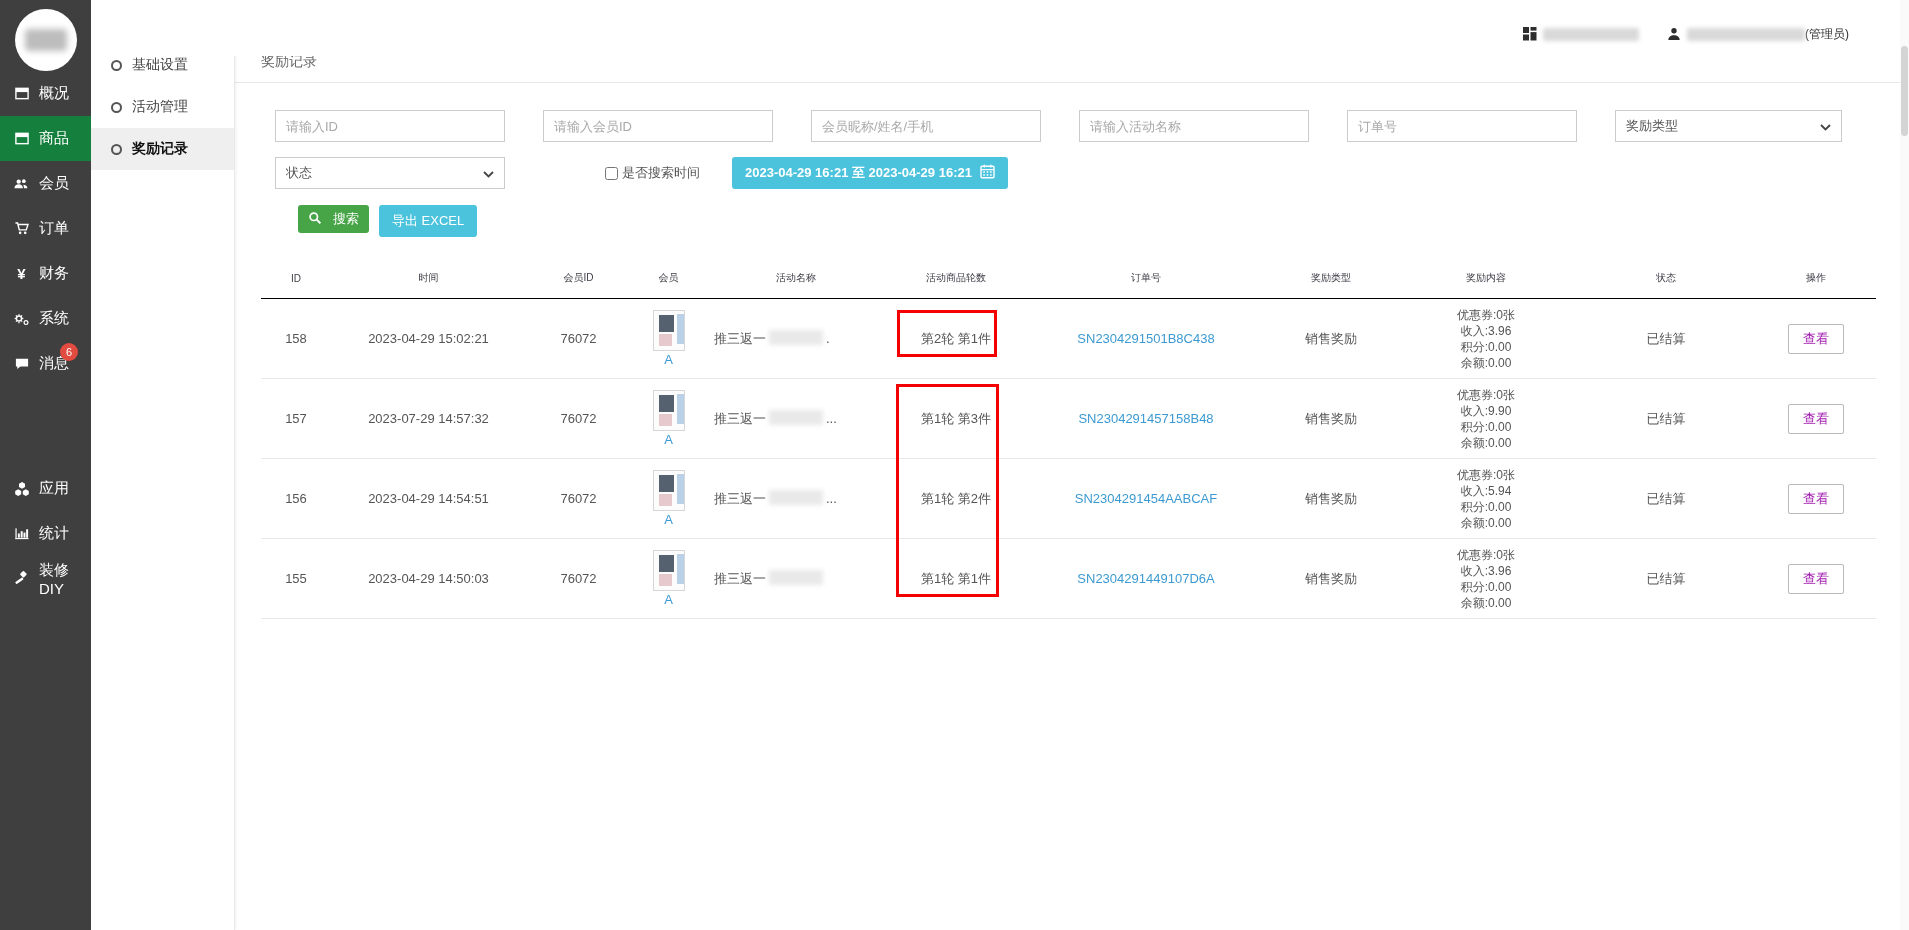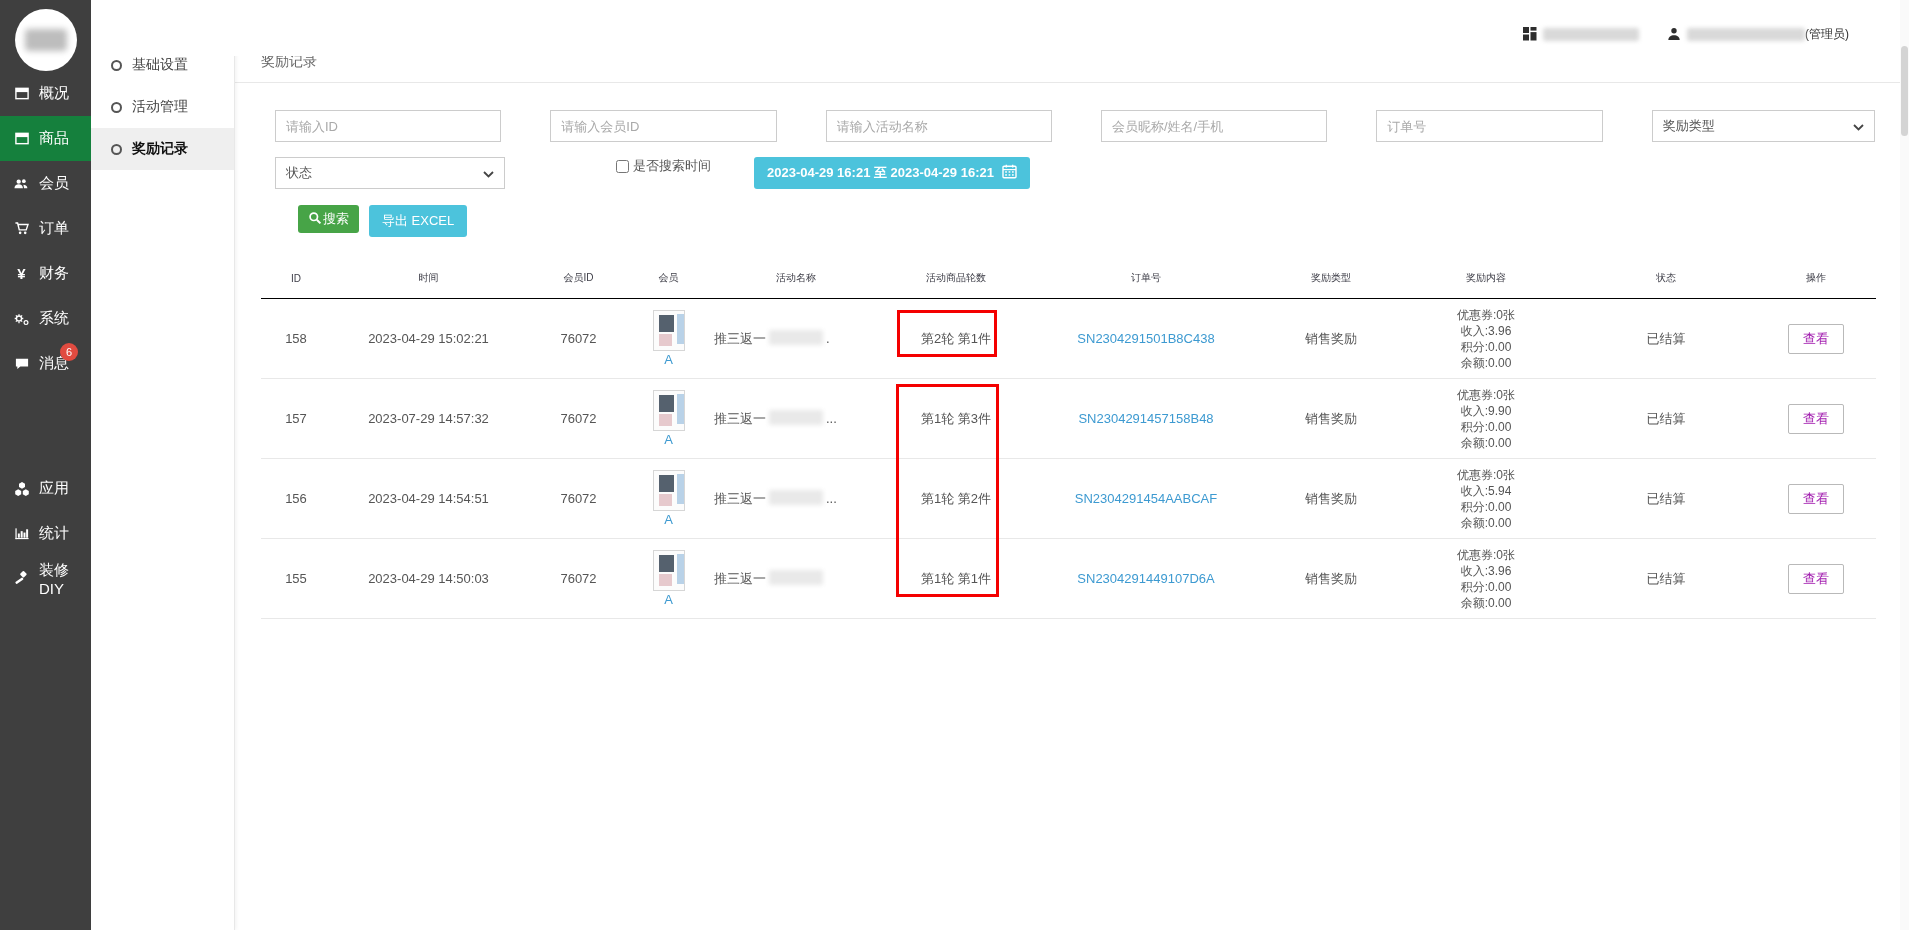--- a/index.html
+++ b/index.html
@@ -37,35 +37,35 @@
   .submenu-item .circle { width:11px; height:11px; border:2px solid #555; border-radius:50%;
     margin-right:10px; flex:0 0 11px; }
   .submenu-item.active { background:#efefef; font-weight:bold; color:#111; }
 
   
   .main { position:absolute; left:235px; top:44px; right:0; padding:0 34px 0 26px; }
   .page-title { font-size:14px; color:#666; padding:9px 0 11px; }
   .title-divider { border-bottom:1px solid #e8e8e8; margin:0 -34px 0 -26px; }
 
   .filters { margin-top:27px; margin-left:14px; }
-  .f-row { display:flex; align-items:flex-start;gap:11px; }
+  .f-row { display:flex; align-items:center; }
   .f-input { width:230px; height:32px; border:1px solid #ccc; margin-right:38px; padding:0 10px;
     font-size:13px; color:#333; font-family:inherit; }
   .f-input::placeholder { color:#a9a9a9; }
   .f-select { width:227px; height:32px; border:1px solid #ccc; display:flex; align-items:center;
     justify-content:space-between; padding:0 10px; font-size:13px; color:#555; cursor:pointer; background:#fff; }
   .row2 { margin-top:15px; }
   .chk-group { display:flex; align-items:center; margin-left:100px; font-size:13px; color:#555; }
   .chk-group input { width:13px; height:13px; margin-right:4px; }
   .date-btn { margin-left:32px; height:32px; border:none; border-radius:3px; background:#4cc3dc;
     color:#fff; font-size:13px; font-weight:bold; padding:0 13px; display:flex; align-items:center;
     gap:8px; cursor:pointer; font-family:inherit; }
   .btn-row { margin-top:16px; margin-left:23px; display:flex; gap:10px; }
   .btn-search { height:28px; background:#47a447; color:#fff; border:none; border-radius:3px;
-    padding:0 10px; font-size:13px; display:flex; align-items:center; gap:1px; cursor:pointer; font-family:inherit; }
+    padding:0 10px; font-size:13px; display:flex; align-items:center; gap:11px; cursor:pointer; font-family:inherit; }
   .btn-export { height:32px; background:#4cc3dc; color:#fff; border:none; border-radius:3px;
     padding:0 13px; font-size:13px; display:flex; align-items:center; cursor:pointer; font-family:inherit; }
 
   
   .table-wrap { position:relative; margin-top:20px; }
   table { border-collapse:collapse; table-layout:fixed; width:1615px; }
   thead th { font-size:10px; font-weight:normal; color:#3c3c46; padding:14px 0 13px;
     border-bottom:1px solid #000000; text-align:center; }
   tbody td { height:80px; border-bottom:1px solid #e8e8e8; font-size:13px; color:#555;
     text-align:center; vertical-align:middle; }
@@ -247,22 +247,22 @@
 </div>
 
 <div class="main">
   <div class="page-title">奖励记录</div>
   <div class="title-divider"></div>
 
   <div class="filters">
     <div class="f-row">
       <input class="f-input" placeholder="请输入ID" style="">
       <input class="f-input" placeholder="请输入会员ID" style="">
+      <input class="f-input" placeholder="会员昵称/姓名/手机" style="">
       <input class="f-input" placeholder="请输入活动名称" style="">
-      <input class="f-input" placeholder="会员昵称/姓名/手机" style="">
       <input class="f-input" placeholder="订单号" style="">
       <div class="f-select">
         <span>奖励类型</span>
         <span><svg width="11" height="7" viewBox="0 0 11 7">
               <path d="M1 1l4.5 4.5L10 1" fill="none" stroke="#444" stroke-width="1.8"></path>
             </svg></span>
       </div>
     </div>
     <div class="f-row row2">
       <div class="f-select" style="width:230px;">

